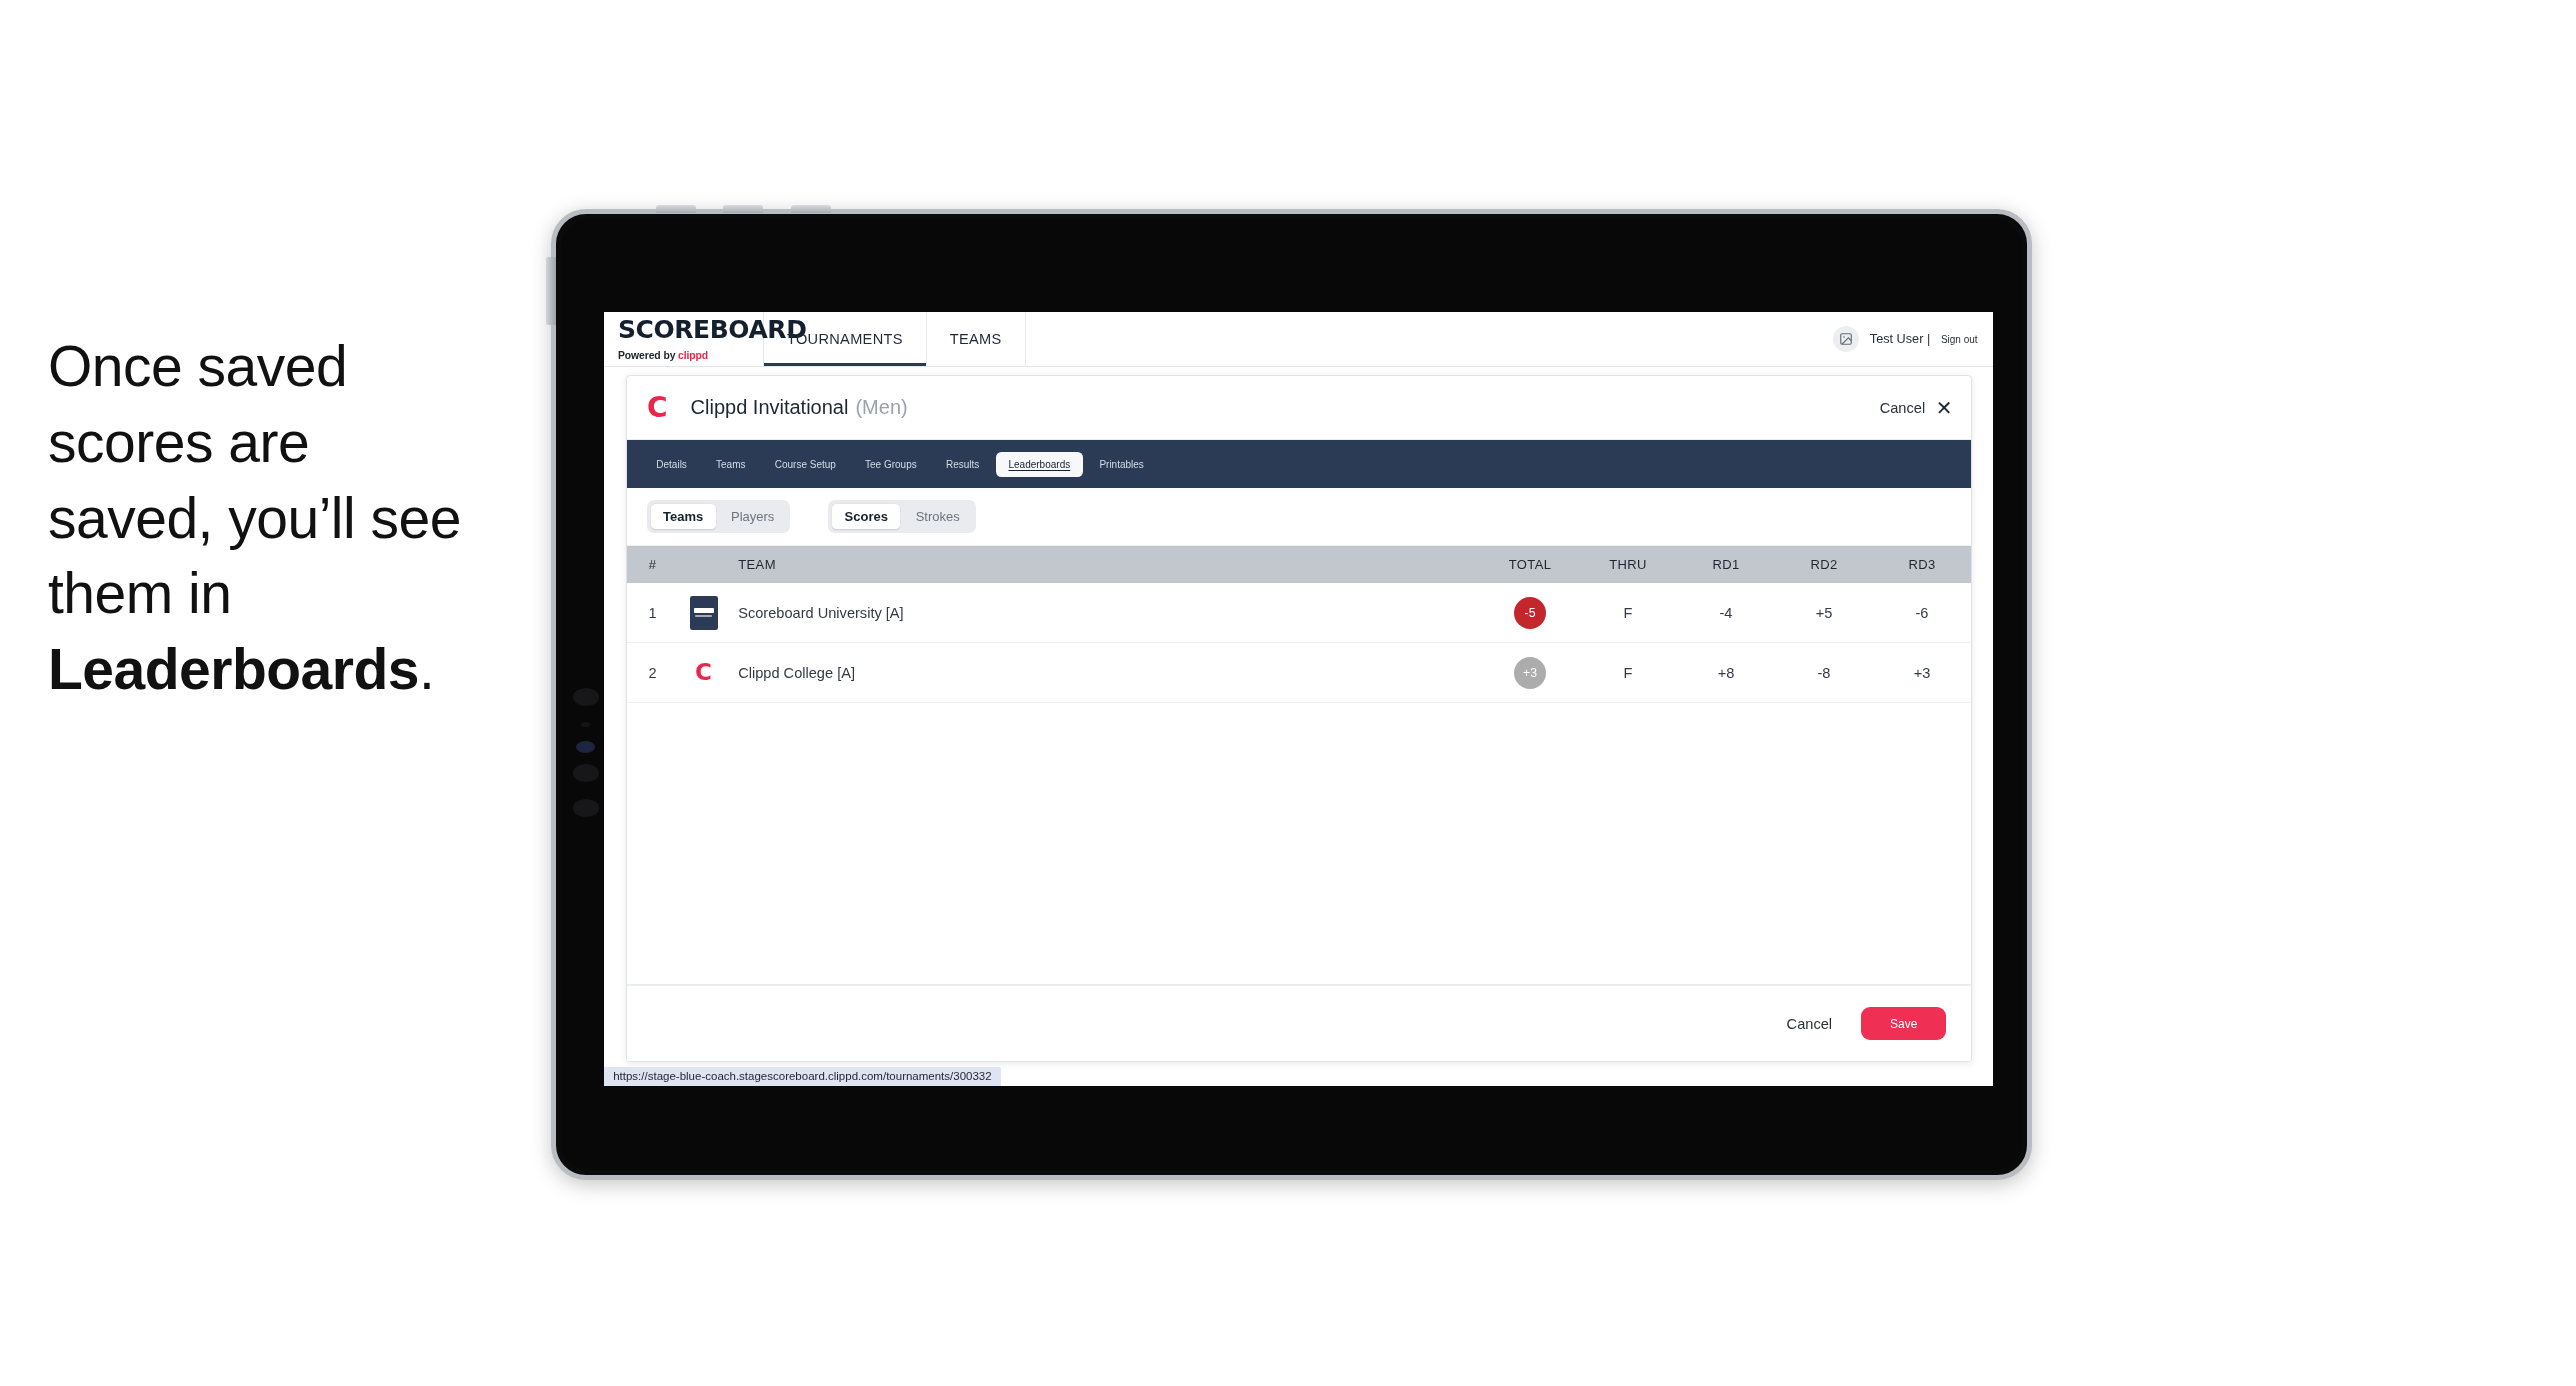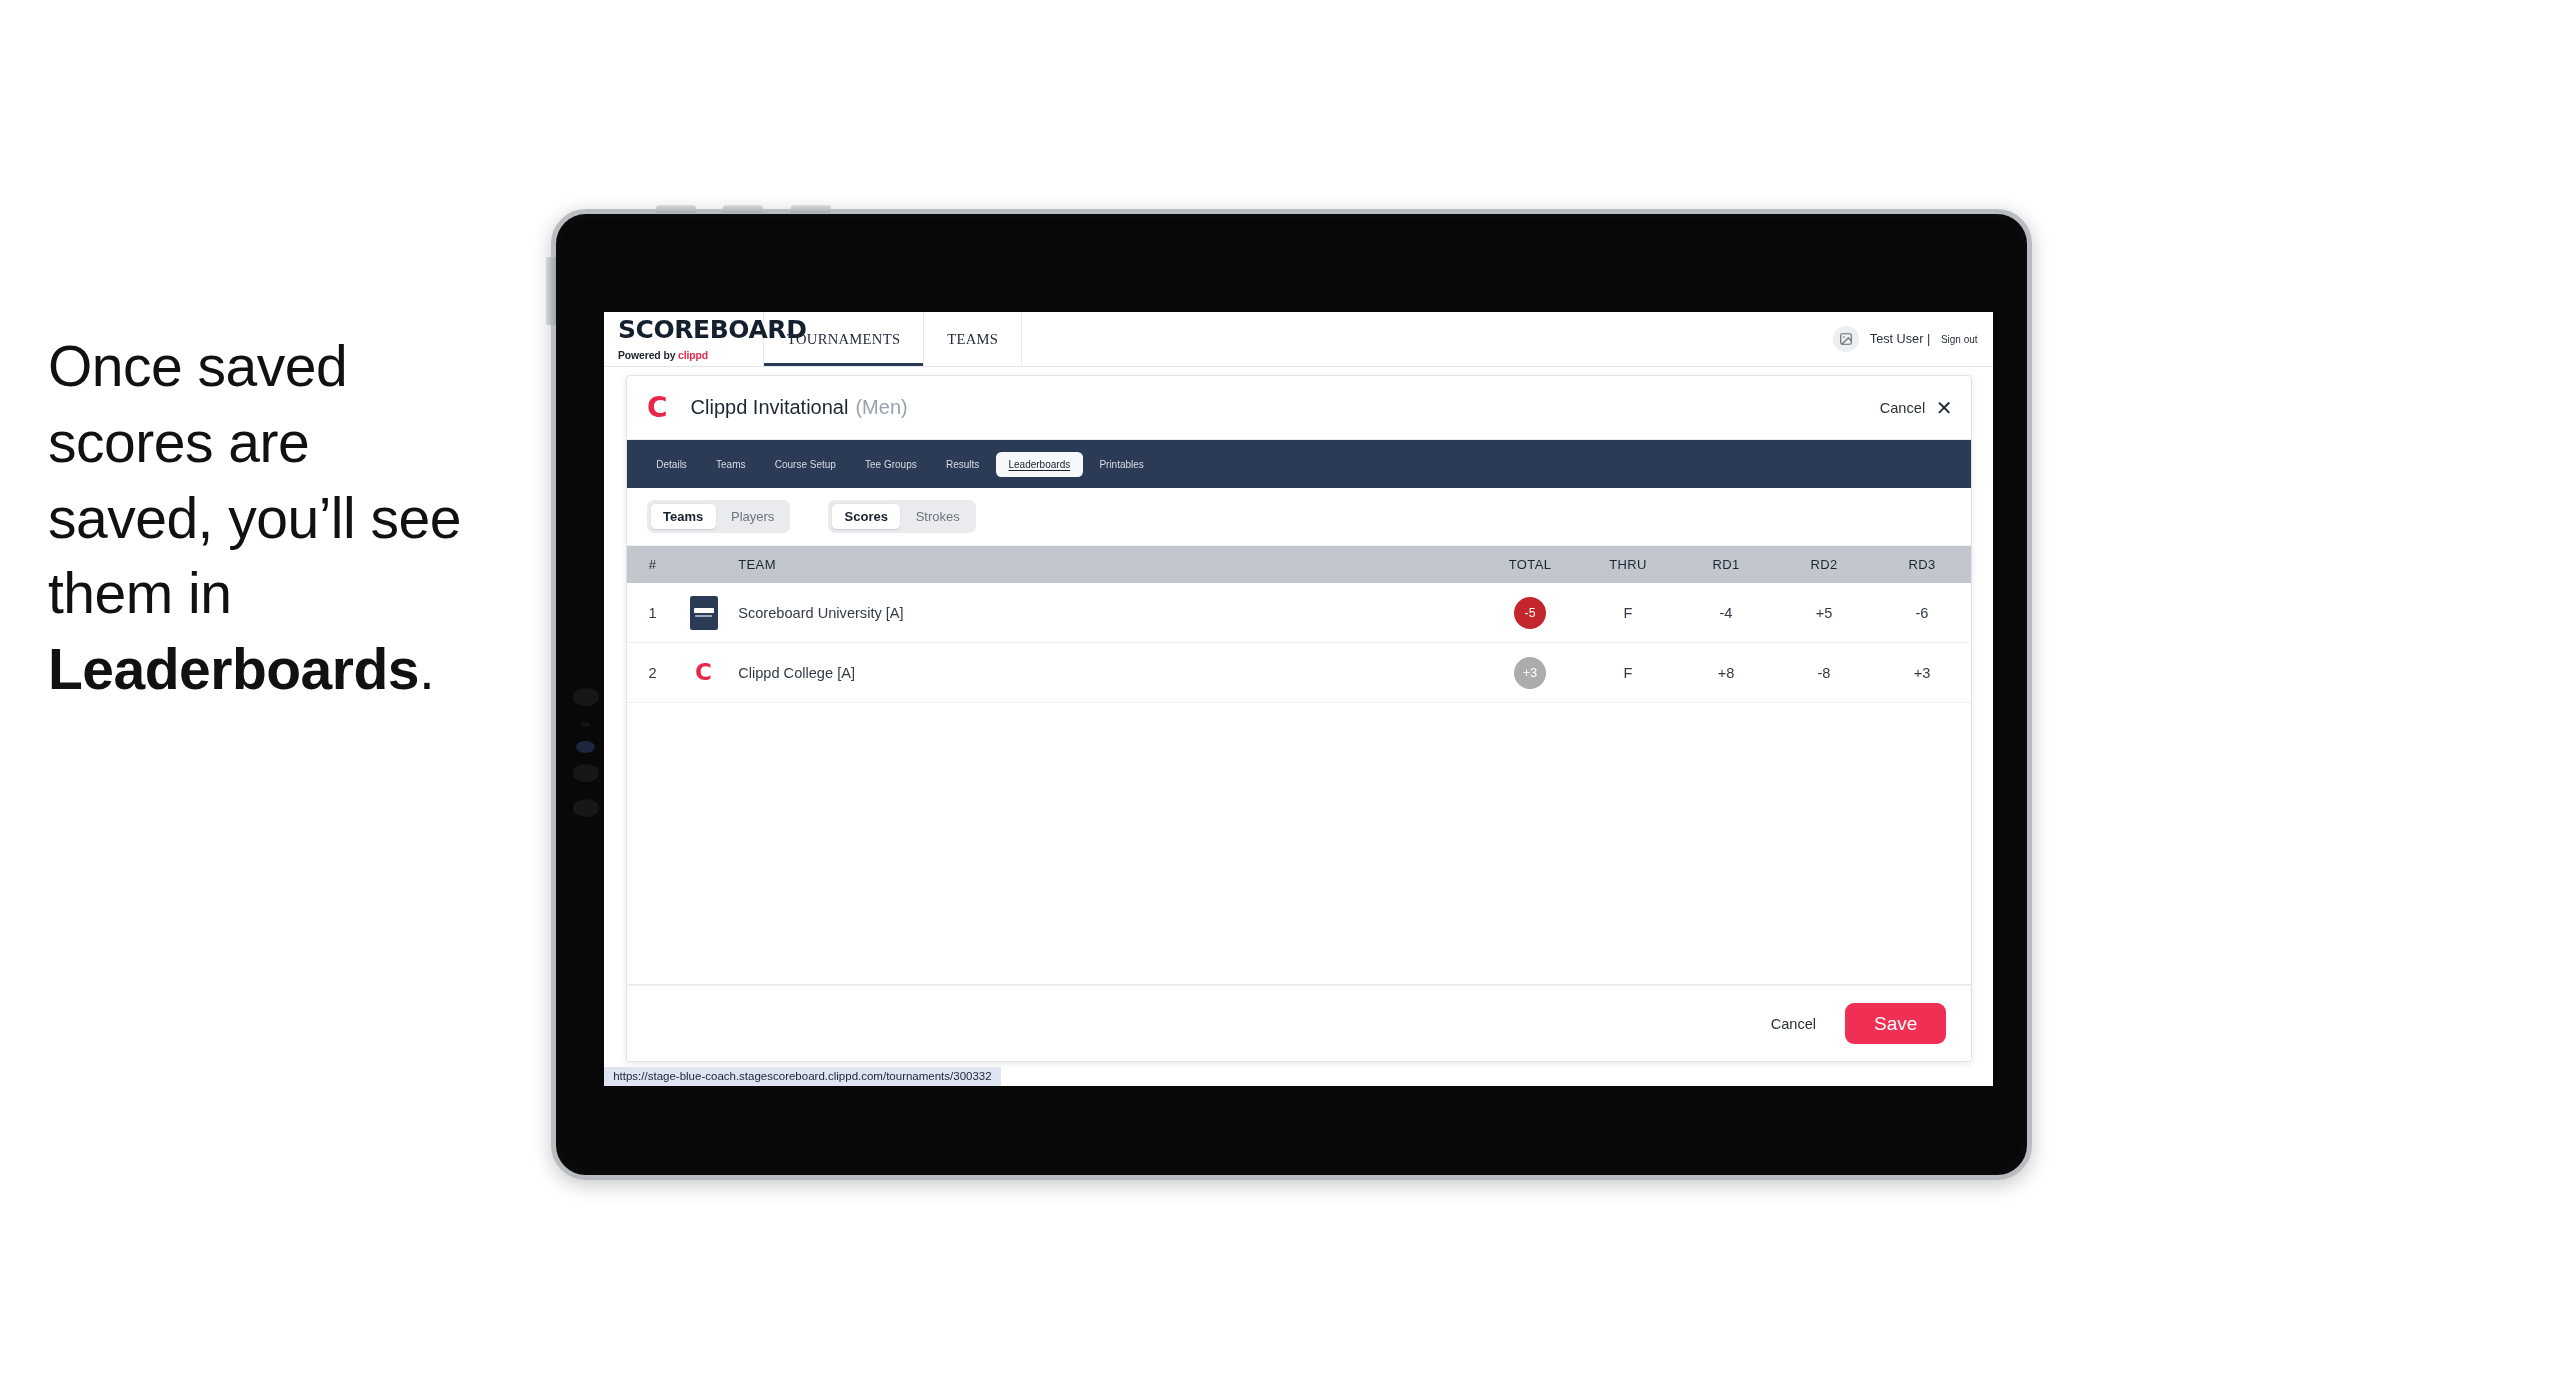--- a/index.html
+++ b/index.html
@@ -106,21 +106,21 @@
   }
   .brand-sub{
     font-size:10.4px;
     color:#20262e;
     margin-top:8px;
     font-weight:600;
     letter-spacing:-0.1px;
   }
   .brand-sub em{color:#e8274b;font-style:normal;font-weight:700;}
 
-  .topnav{display:flex;align-items:stretch;font-family:Liberation Serif, serif;}
+  .topnav{display:flex;align-items:stretch;}
   .topnav-item{
     display:flex;align-items:center;
     padding:0 23px;
     font-size:14.6px;
     letter-spacing:0.3px;
     color:#1f2937;
     border-right:0.8px solid #e6e8ea;
     cursor:pointer;
     position:relative;
   }
@@ -290,21 +290,21 @@
     background:#ffffff;
     border-top:0.8px solid #edeff1;
     flex:0 0 auto;
   }
   .btn-cancel{
     font-size:14.6px;color:#2a313b;cursor:pointer;
   }
   .btn-save{
     background:#ef3054;
     color:#ffffff;
-    font-size:19px;
+    font-size:12px;
     padding:9.2px 29px;
     border-radius:9px;
     cursor:pointer;
     border:none;
     font-family:"Liberation Sans", sans-serif;
   }
 
   
   .statusbar{
     position:absolute;

